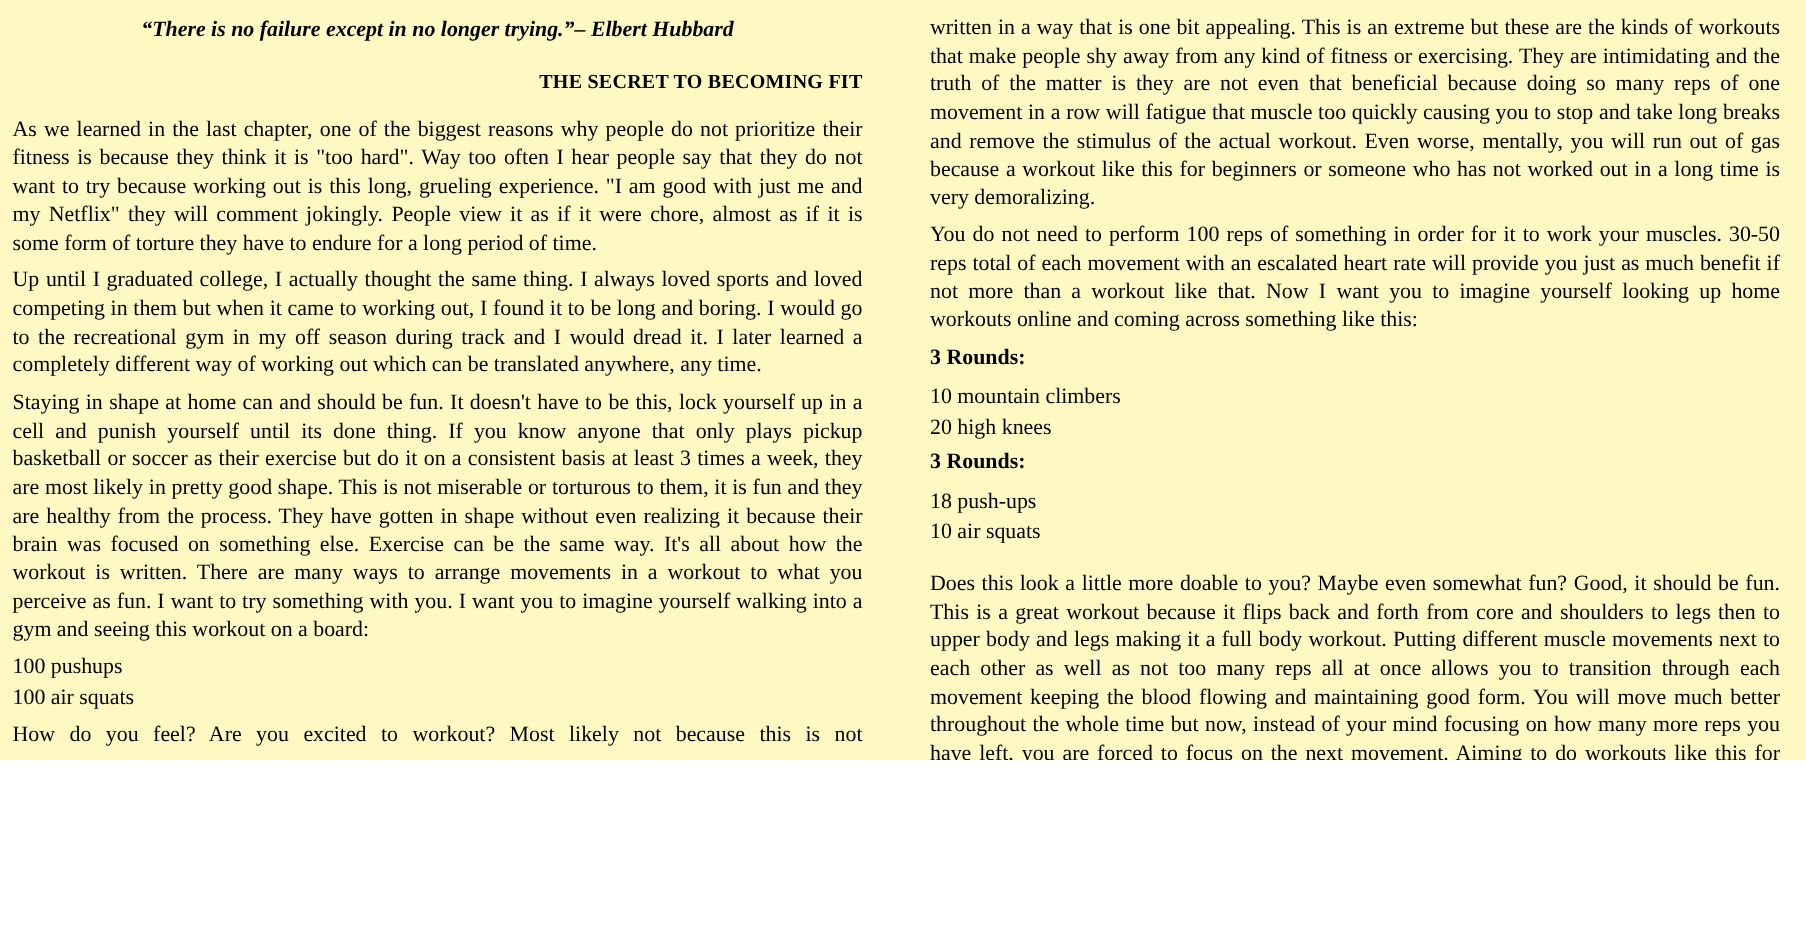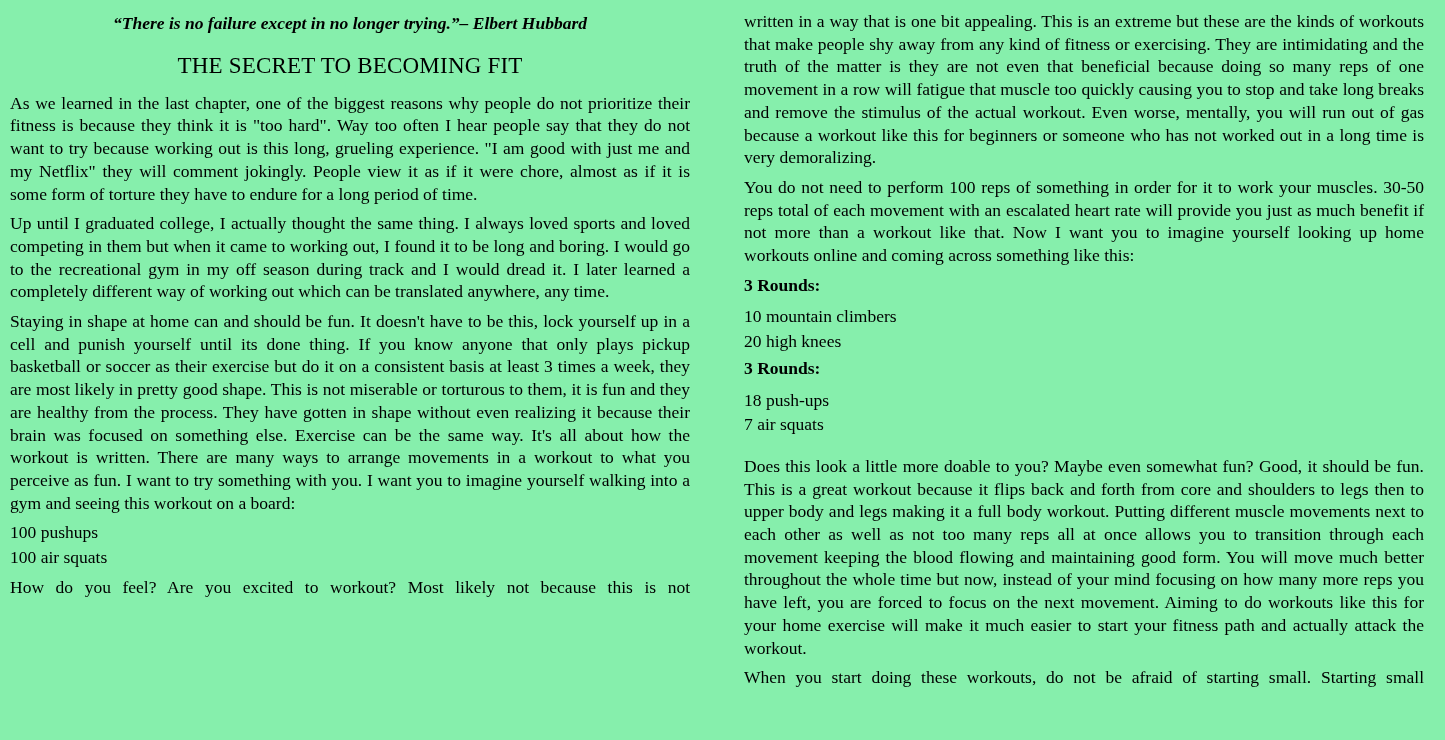--- a/index.html
+++ b/index.html
@@ -3,46 +3,46 @@
 <meta charset="utf-8">
 <style>
   html, body {
     margin: 0;
     padding: 0;
     background: #ffffff;
   }
   .page {
     position: relative;
     width: 1445px;
-    height: 740px;
+    height: 608px;
     box-sizing: border-box;
     padding: 10px 21px 0 10px;
     display: flex;
     gap: 54px;
-    background: #86efac;
+    background: #fef9c3;
     color: #000000;
     font-family: "Liberation Serif", "DejaVu Serif", serif;
     font-size: 17.5px;
     line-height: 22.7px;
     overflow: hidden;
   }
   .col {
     flex: 1 1 0;
     min-width: 0;
   }
   .quote {
     text-align: center;
     font-weight: bold;
     font-style: italic;
     margin: 2px 0 0 0;
   }
   .title {
-    text-align: center;
-    font-weight: normal;
-    font-size: 23px;
+    text-align: right;
+    font-weight: bold;
+    font-size: 16px;
     line-height: 26px;
     margin: 18px 0 13px 0;
     letter-spacing: 0.2px;
   }
   .para {
     margin: 0 0 7px 0;
     text-align: justify;
     font-family: Liberation Serif, serif;
   }
   .justify-last {
@@ -93,19 +93,19 @@
     <p class="para">written in a way that is one bit appealing. This is an extreme but these are the kinds of workouts that make people shy away from any kind of fitness or exercising. They are intimidating and the truth of the matter is they are not even that beneficial because doing so many reps of one movement in a row will fatigue that muscle too quickly causing you to stop and take long breaks and remove the stimulus of the actual workout. Even worse, mentally, you will run out of gas because a workout like this for beginners or someone who has not worked out in a long time is very demoralizing.</p>
     <p class="para">You do not need to perform 100 reps of something in order for it to work your muscles. 30-50 reps total of each movement with an escalated heart rate will provide you just as much benefit if not more than a workout like that. Now I want you to imagine yourself looking up home workouts online and coming across something like this:</p>
 
     <p class="rounds-heading">3 Rounds:</p>
     <p class="workout-line">10 mountain climbers</p>
     <p class="workout-line">20 high knees</p>
 
 
     <p class="rounds-heading">3 Rounds:</p>
     <p class="workout-line">18 push-ups</p>
-    <p class="workout-line">7 air squats</p>
+    <p class="workout-line">10 air squats</p>
 
     <p class="para">Does this look a little more doable to you? Maybe even somewhat fun? Good, it should be fun. This is a great workout because it flips back and forth from core and shoulders to legs then to upper body and legs making it a full body workout. Putting different muscle movements next to each other as well as not too many reps all at once allows you to transition through each movement keeping the blood flowing and maintaining good form. You will move much better throughout the whole time but now, instead of your mind focusing on how many more reps you have left, you are forced to focus on the next movement. Aiming to do workouts like this for your home exercise will make it much easier to start your fitness path and actually attack the workout.</p>
     <p class="para justify-last">When you start doing these workouts, do not be afraid of starting small. Starting small</p>
   </div>
 
 </div>
 
 </body></html>

